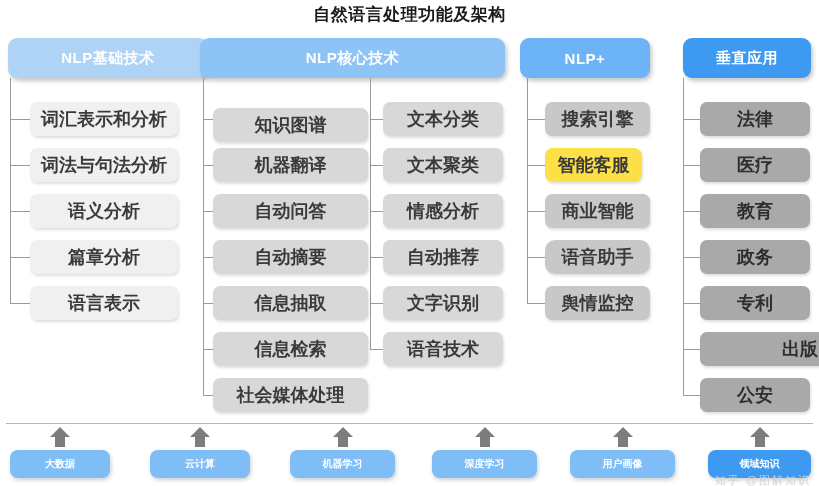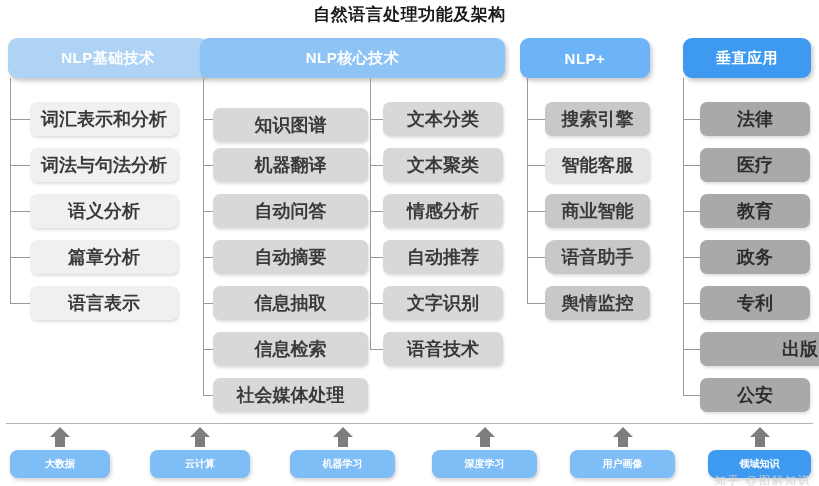--- a/index.html
+++ b/index.html
@@ -176,21 +176,21 @@
       </div>
       <div class="leaf" style="left: 383px; top: 286px; width: 120px; background: rgb(216, 216, 216);">
         <span>文字识别</span>
       </div>
       <div class="leaf" style="left: 383px; top: 332px; width: 120px; background: rgb(216, 216, 216);">
         <span>语音技术</span>
       </div>
       <div class="leaf" style="left: 545px; top: 102px; width: 105px; background: rgb(200, 200, 200);">
         <span>搜索引擎</span>
       </div>
-      <div class="leaf" style="left: 545px; top: 148px; width: 105px; background: #e5e5e5;">
+      <div class="leaf" style="left: 545px; top: 148px; width: 97px; background: #fde047; border-radius: 8px;">
         <span>智能客服</span>
       </div>
       <div class="leaf" style="left: 545px; top: 194px; width: 105px; background: rgb(200, 200, 200);">
         <span>商业智能</span>
       </div>
       <div class="leaf" style="left: 545px; top: 240px; width: 105px; background: rgb(200, 200, 200); border-radius: 10px;">
         <span>语音助手</span>
       </div>
       <div class="leaf" style="left: 545px; top: 286px; width: 105px; background: rgb(200, 200, 200);">
         <span>舆情监控</span>

